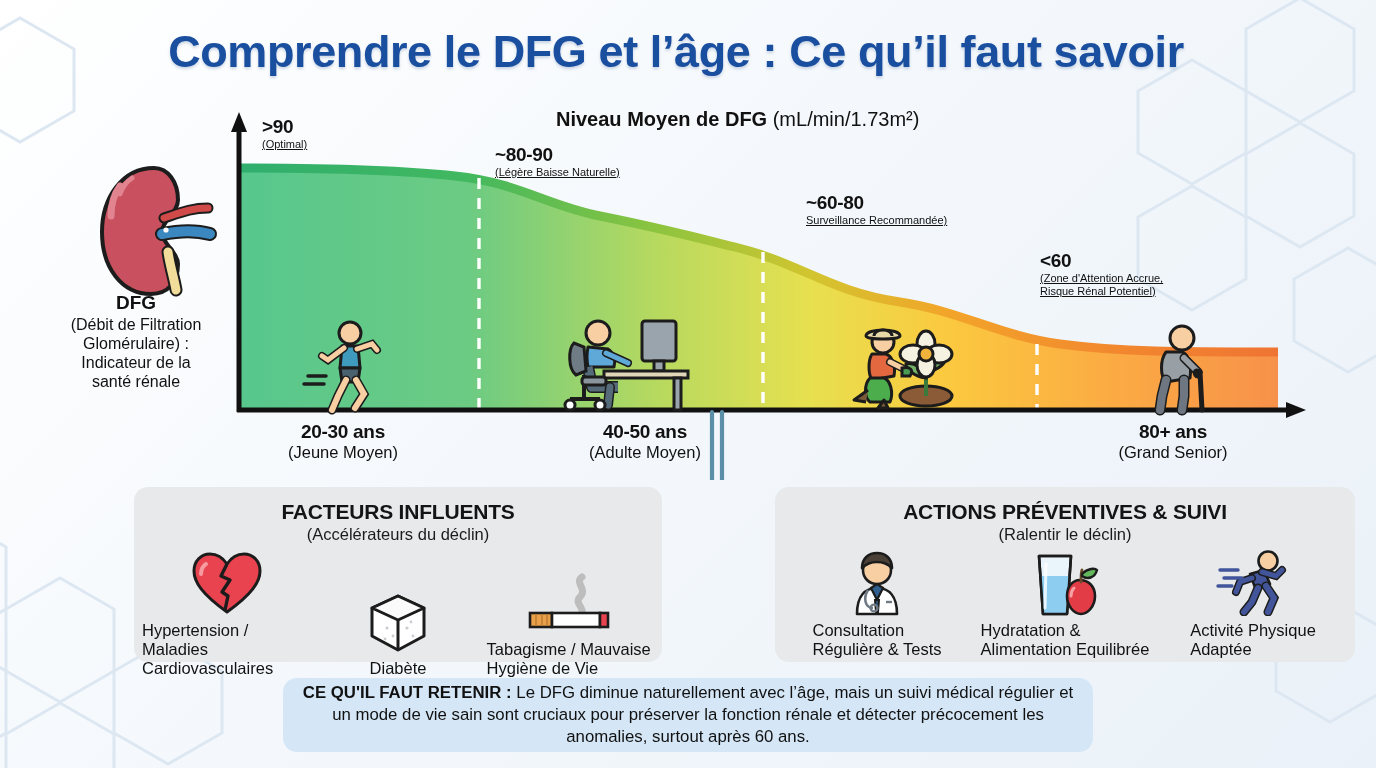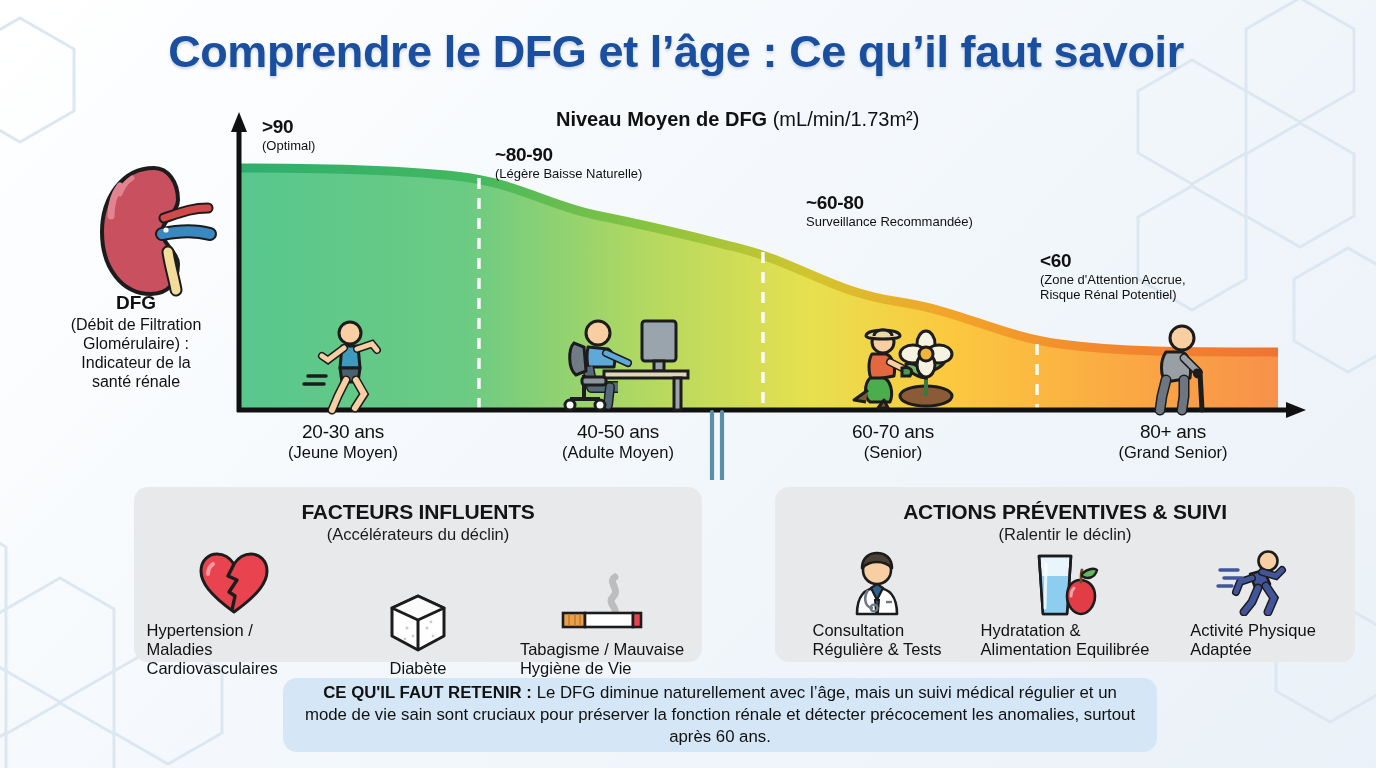--- a/index.html
+++ b/index.html
@@ -25,46 +25,46 @@
     color: #1a4fa0;
     letter-spacing: -0.4px;
     text-shadow: 0 2px 3px rgba(80,110,160,.28);
   }
 
   
   #chart { position: absolute; left: 0; top: 0; width: 1376px; height: 480px; }
 
   .ann { position: absolute; text-align: left; color: #111; line-height: 1.16; }
   .ann .big { font-size: 19px; font-weight: bold; display: block; letter-spacing: -0.3px;}
-  .ann .sub { font-size: 13px; font-weight: normal; display: block; }
+  .ann .sub { font-size: 11px; font-weight: normal; display: block; text-decoration: underline; }
 
   #axis-title {
     position: absolute; top: 108px; left: 556px;
     font-size: 20px; font-weight: bold; color: #111; white-space: nowrap;
   }
   #axis-title .unit { font-weight: normal; }
 
   #kidney-label {
     position: absolute; left: 36px; top: 292px; width: 200px;
     text-align: center; line-height: 1.2; color: #111;
   }
   #kidney-label .kl-t { font-size: 19px; font-weight: bold; display:block; }
   #kidney-label .kl-s { font-size: 16px; display:block; }
 
   .xlab { position: absolute; text-align: center; line-height: 1.18; color:#111; }
-  .xlab .x1 { display:block; font-size: 19px; font-weight: normal; letter-spacing:-.3px;}
+  .xlab .x1 { display:block; font-size: 19px; font-weight: bold; letter-spacing:-.3px;}
   .xlab .x2 { display:block; font-size: 16.5px; }
 
   
   .panel {
     position: absolute;
     background: #e7e9ea;
     border-radius: 14px;
   }
-  #panel-left  { left: 134px;  top: 487px; width: 568px; height: 175px; }
+  #panel-left  { left: 134px;  top: 487px; width: 528px; height: 175px; }
   #panel-right { left: 775px;  top: 487px; width: 580px; height: 175px; }
 
   .panel-title {
     text-align: center; font-size: 21px; font-weight: bold; color: #141414;
     margin-top: 13px; letter-spacing: -0.2px;
   }
   .panel-sub {
     text-align: center; font-size: 16.5px; color: #1b1b1b; margin-top: 1px;
   }
   .panel-items {
@@ -73,21 +73,21 @@
   }
   .pitem { display:flex; flex-direction:column; align-items:center; width: 175px; }
   .pitem .ico { height: 66px; display:flex; align-items:flex-end; justify-content:center; }
   .pitem .cap {
     margin-top: 5px; text-align: left; font-size: 16.5px;
     color: #121212; line-height: 1.14; white-space: pre-line;
   }
 
   
   #footer {
-    position: absolute; left: 283px; top: 678px; width: 874px; height: 74px;
+    position: absolute; left: 283px; top: 678px; width: 810px; height: 74px;
     background: #d5e7f7; border-radius: 14px;
     display: flex; align-items: center; justify-content: center;
   }
   #footer-text {
     text-align: center; font-size: 16.8px; color: #111; line-height: 1.32;
     padding: 0 18px;
   }
   #footer-text b { font-weight: bold; }
 </style>
 </head>
@@ -302,27 +302,23 @@
       <span class="kl-s">Glomérulaire) :</span>
       <span class="kl-s">Indicateur de la</span>
       <span class="kl-s">santé rénale</span>
     </div>
 
     
     <div class="xlab" style="left:258px; top:421px; width:170px;">
       <span class="x1">20-30 ans</span>
       <span class="x2">(Jeune Moyen)</span>
     </div>
-    <div class="xlab" style="left:533px; top:421px; width:170px;">
+    <div class="xlab" style="left:560px; top:421px; width:170px;">
       <span class="x1">40-50 ans</span>
       <span class="x2">(Adulte Moyen)</span>
-    </div>
-    <div class="xlab" style="left:808px; top:421px; width:170px;">
-      <span class="x1">60-70 ans</span>
-      <span class="x2">(Senior)</span>
     </div>
     <div class="xlab" style="left:1088px; top:421px; width:170px;">
       <span class="x1">80+ ans</span>
       <span class="x2">(Grand Senior)</span>
     </div>
   </div>
 
   <div class="panel" id="panel-left">
     <div class="panel-title">FACTEURS INFLUENTS</div>
     <div class="panel-sub">(Accélérateurs du déclin)</div>

